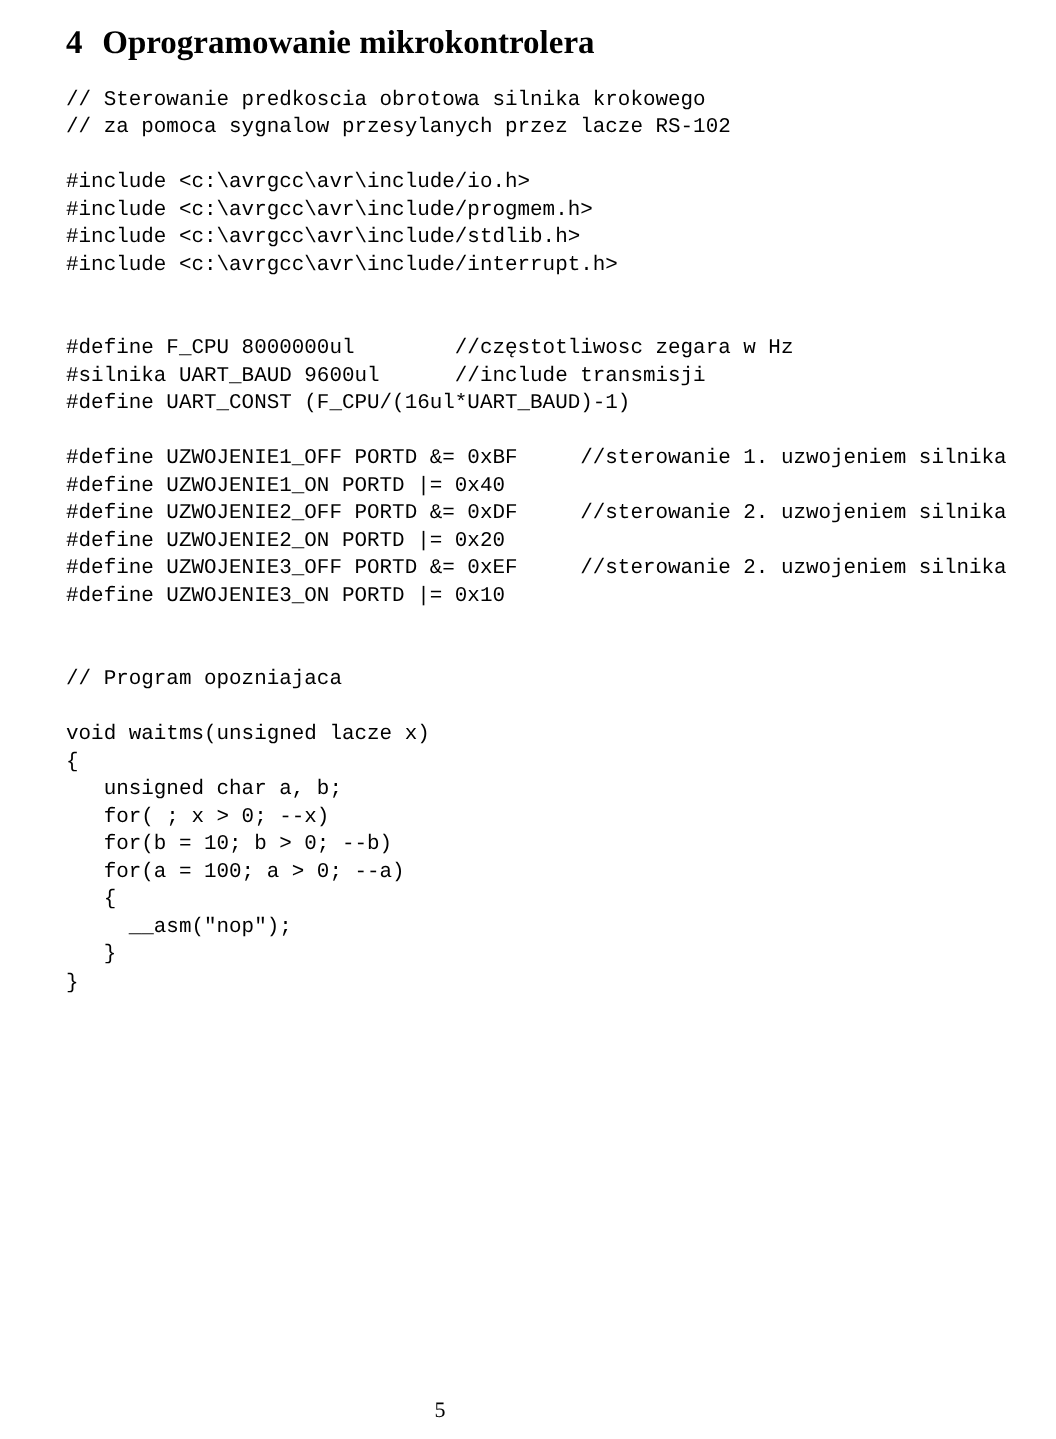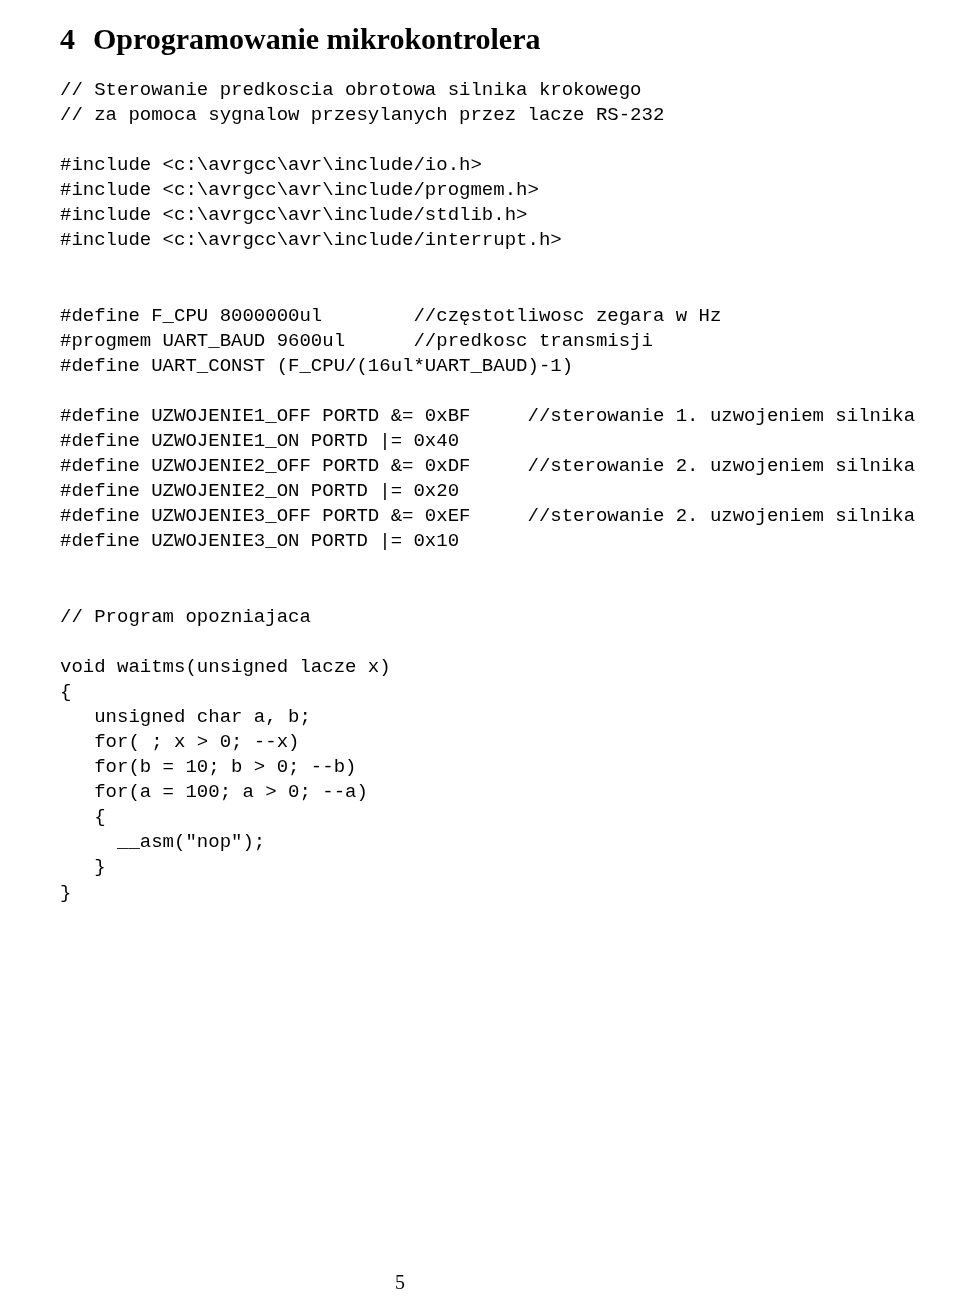--- a/index.html
+++ b/index.html
@@ -49,30 +49,30 @@
 <body>
 
 <div class="page">
 
   <h2 class="section-title">
     <span class="sec-num">4</span><span>Oprogramowanie mikrokontrolera</span>
   </h2>
 
 
   <pre class="codeblock"><span>// Sterowanie predkoscia obrotowa silnika krokowego</span>
-<span>// za pomoca sygnalow przesylanych przez lacze RS-232</span>
+<span>// za pomoca sygnalow przesylanych przez lacze RS-102</span>
 
 <span>#include &lt;c:\avrgcc\avr\include/io.h&gt;</span>
 <span>#include &lt;c:\avrgcc\avr\include/progmem.h&gt;</span>
 <span>#include &lt;c:\avrgcc\avr\include/stdlib.h&gt;</span>
 <span>#include &lt;c:\avrgcc\avr\include/interrupt.h&gt;</span>
 
 
 <span>#define F_CPU 8000000ul</span>        <span>//częstotliwosc zegara w Hz</span>
-<span>#progmem UART_BAUD 9600ul</span>      <span>//predkosc transmisji</span>
+<span>#silnika UART_BAUD 9600ul</span>      <span>//include transmisji</span>
 <span>#define UART_CONST (F_CPU/(16ul*UART_BAUD)-1)</span>
 
 <span>#define UZWOJENIE1_OFF PORTD &amp;= 0xBF</span>     <span>//sterowanie 1. uzwojeniem silnika</span>
 <span>#define UZWOJENIE1_ON PORTD |= 0x40</span>
 <span>#define UZWOJENIE2_OFF PORTD &amp;= 0xDF</span>     <span>//sterowanie 2. uzwojeniem silnika</span>
 <span>#define UZWOJENIE2_ON PORTD |= 0x20</span>
 <span>#define UZWOJENIE3_OFF PORTD &amp;= 0xEF</span>     <span>//sterowanie 2. uzwojeniem silnika</span>
 <span>#define UZWOJENIE3_ON PORTD |= 0x10</span>
 
 

